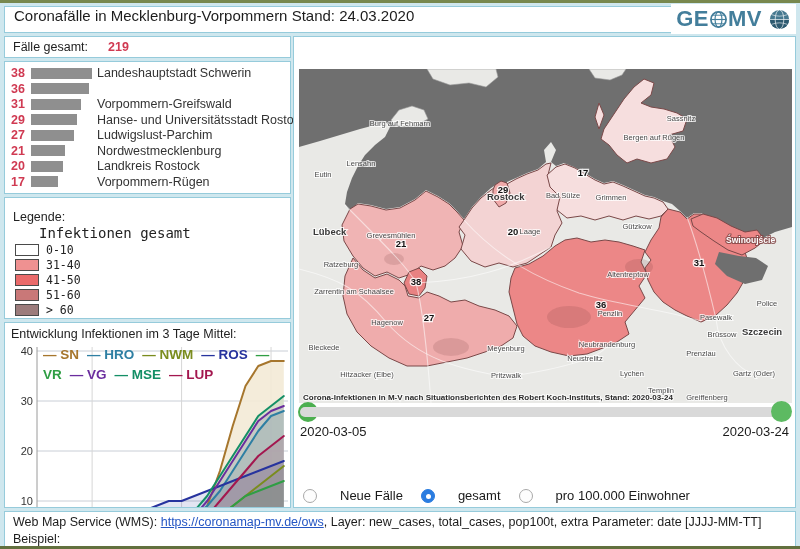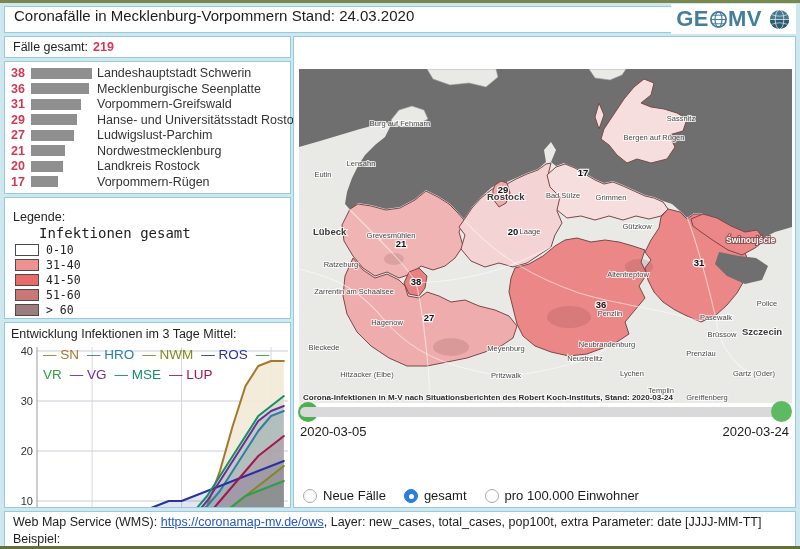--- a/index.html
+++ b/index.html
@@ -10,57 +10,57 @@
 
   #title-panel{left:4px;top:3px;width:734px;height:27px;display:flex;align-items:flex-start;
        padding:0 9px;font-size:15px;color:#1c1c1c}
   #logo{position:absolute;right:4px;top:1px;height:30px;display:flex;align-items:center;
        background:#fff;padding:0 5px;color:#437e9b;font-weight:bold;font-size:22px;letter-spacing:.5px}
   #logo svg{display:block}
 
   #totals-panel{left:4px;top:33px;width:287px;height:22px;font-size:12.5px;display:flex;
        align-items:center;padding:0 8px;color:#222}
   .red{color:#d03a52}
-  #totals-panel .red{margin-left:5px;font-weight:bold}
+  #totals-panel .red{margin-left:20px;font-weight:bold}
 
   #bars-panel{left:4px;top:58px;width:287px;height:133px;display:flex;flex-direction:column;
        justify-content:space-evenly;padding:3px 6px}
   .bar-row{display:flex;align-items:center;font-size:12.5px;height:15px}
   .bar-val{width:20px;color:#d03a52;font-weight:bold;flex:none}
   .bar-track{width:62px;margin-right:4px;height:11px;flex:none}
   .bar-fill{display:block;height:11px;background:#8f8f8f}
   .bar-label{color:#333;white-space:nowrap}
 
   #legend-panel{left:4px;top:194px;width:287px;height:122px;padding:12px 8px;font-size:12.5px;color:#222}
   .lg-sub{font-family:"DejaVu Sans Mono",monospace;font-size:14px;margin:1px 0 2px 26px}
   .lg-row{display:flex;align-items:center;margin:1px 0 1px 2px;
        font-family:"DejaVu Sans Mono",monospace;font-size:11.5px}
   .lg-sw{width:22px;height:10px;border:1px solid #4a4a4a;margin-right:7px;flex:none}
 
   #chart-panel{left:4px;top:319px;width:287px;height:186px;overflow:hidden;padding:4px 0 0 6px}
   #chart-title{font-size:12.5px;color:#222;margin-bottom:2px}
   #trend-wrap{position:relative}
-  #trend-legend{position:absolute;left:32px;top:2px;width:244px;font-weight:normal;
+  #trend-legend{position:absolute;left:32px;top:2px;width:244px;font-weight:bold;
        font-size:13.5px;line-height:1.45;pointer-events:none}
   #trend-legend span{margin-right:8px;white-space:nowrap}
 
   #map-panel{left:293px;top:33px;width:503px;height:472px}
   #map-svg{position:absolute;left:5px;top:32px}
   #slider-track{position:absolute;left:6px;right:6px;top:370px;height:10px;background:#d9d9d9;border-radius:5px}
   #play-btn{position:absolute;left:4px;top:365px;width:20px;height:20px;border-radius:50%;
        background:#4caf50;display:flex;align-items:center;justify-content:center;cursor:pointer}
   #play-btn .tri{width:0;height:0;border-left:7px solid #fff;border-top:4.5px solid transparent;
        border-bottom:4.5px solid transparent;margin-left:2px}
   #slider-handle{position:absolute;right:3px;top:364px;width:21px;height:21px;border-radius:50%;
        background:#5dba62;cursor:pointer}
   #date-start{position:absolute;left:6px;top:387px;font-size:13px;color:#1a1a1a}
   #date-end{position:absolute;right:6px;top:387px;font-size:13px;color:#1a1a1a}
   #mode-group{position:absolute;left:9px;top:451px;display:flex;align-items:center;gap:18px;
        font-size:13px;color:#1a1a1a}
-  .mode{display:flex;align-items:center;gap:6px;cursor:pointer}
+  .mode{display:flex;align-items:center;gap:23px;cursor:pointer}
   .rad{width:14px;height:14px;border-radius:50%;border:1px solid #a9a9a9;background:#fdfdfd;
        box-sizing:border-box;flex:none;position:relative}
   .rad.on{background:#2a7ce0;border-color:#2a7ce0}
   .rad.on::after{content:"";position:absolute;left:4.5px;top:4.5px;width:5px;height:5px;
        border-radius:50%;background:#fff}
 
   #footer-panel{left:4px;top:508px;width:792px;height:36px;padding:2px 8px;font-size:12.5px;
        color:#1c1c1c;line-height:1.32}
   a.blue{color:#2456c4}
   a.purple{color:#7d3a9e}
@@ -122,21 +122,20 @@
         <span class="bar-track">
           <span class="bar-fill" style="width: 60.8px; background: rgb(143, 143, 143);"></span>
         </span>
         <span class="bar-label">Landeshauptstadt Schwerin</span>
       </div>
       <div class="bar-row">
         <span class="bar-val">36</span>
         <span class="bar-track">
           <span class="bar-fill" style="width: 57.6px; background: rgb(143, 143, 143);"></span>
         </span>
-        <span class="bar-label">Mecklenburgische Seenplatte</span>
       </div>
       <div class="bar-row">
         <span class="bar-val">31</span>
         <span class="bar-track">
           <span class="bar-fill" style="width: 49.6px; background: rgb(143, 143, 143);"></span>
         </span>
         <span class="bar-label">Vorpommern-Greifswald</span>
       </div>
       <div class="bar-row">
         <span class="bar-val">29</span>

